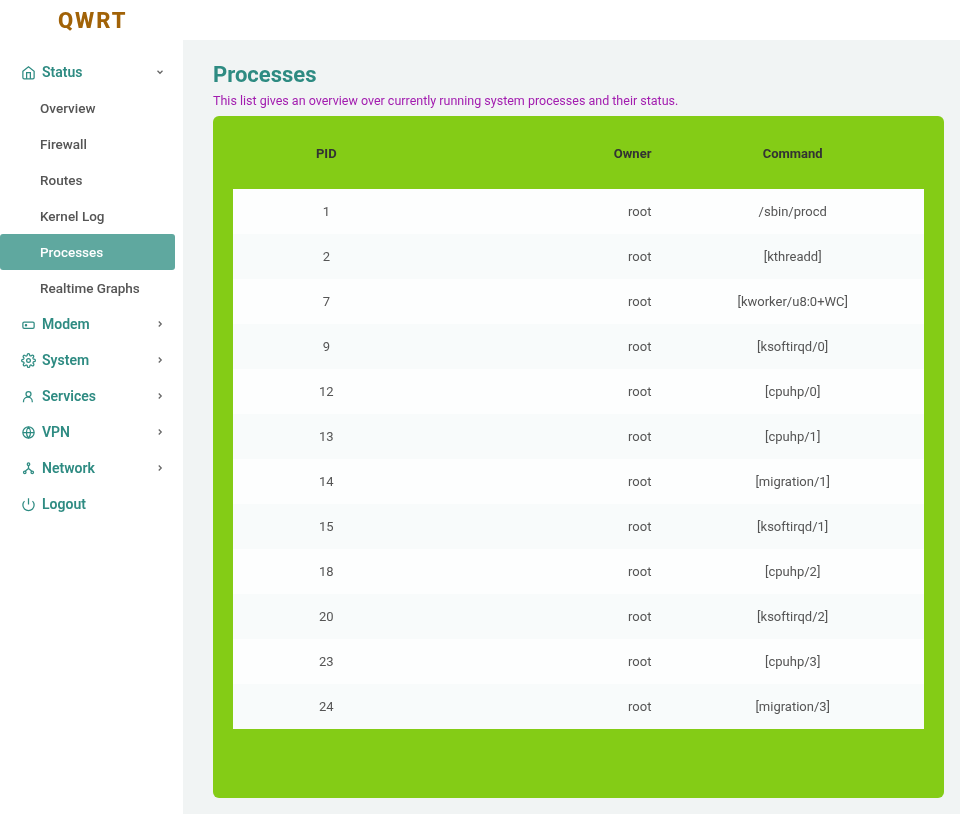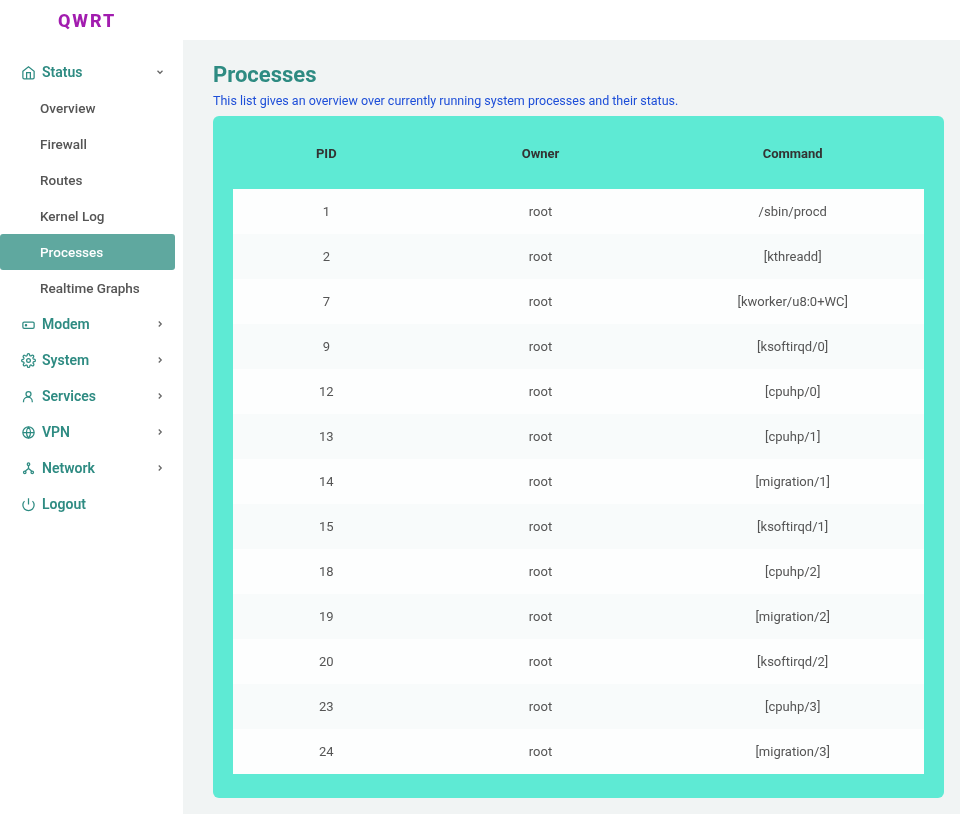--- a/index.html
+++ b/index.html
@@ -13,24 +13,24 @@
     overflow: hidden;
   }
   .header {
     height: 40px;
     background: #ffffff;
     display: flex;
     align-items: center;
     padding-left: 58px;
   }
   .brand {
-    font-size: 18px;
+    font-size: 22px;
     font-weight: 800;
     letter-spacing: 2px;
-    color: #a21caf;
+    color: #a16207;
   }
   .layout {
     display: flex;
     height: calc(100% - 40px);
   }
   .sidebar {
     width: 183px;
     background: #ffffff;
     padding-top: 14px;
     flex-shrink: 0;
@@ -82,26 +82,26 @@
     padding: 22px 16px 0 30px;
     overflow: hidden;
   }
   .page-title {
     color: #2e8b82;
     font-size: 22px;
     font-weight: 700;
     margin-bottom: 6px;
   }
   .page-desc {
-    color: #1d4ed8;
+    color: #a21caf;
     font-size: 12.5px;
     margin-bottom: 4px;
   }
   .panel {
-    background: #5eead4;
+    background: #84cc16;
     border-radius: 6px;
     padding: 24px 20px 0 20px;
     height: calc(100% - 70px);
     overflow: hidden;
     margin-top: 8px;
   }
   table {
     width: 100%;
     border-collapse: collapse;
   }
@@ -118,21 +118,21 @@
     padding: 15px 10px;
     text-align: center;
   }
   tbody tr:nth-child(odd) td {
     background: #fdfefe;
   }
   tbody tr:nth-child(even) td {
     background: #f8fbfb;
   }
   th:nth-child(1), td:nth-child(1) { width: 27%; }
-  th:nth-child(2), td:nth-child(2) { width: 35%; }
+  th:nth-child(2), td:nth-child(2) { width: 35%; text-align: right; }
   th:nth-child(3), td:nth-child(3) { width: 38%; }
   svg { display: block; }
 </style>
 </head>
 <body>
 
 <div class="header">
   <span class="brand">QWRT</span>
 </div>
 
@@ -305,25 +305,20 @@
               <td>15</td>
               <td>root</td>
               <td>[ksoftirqd/1]</td>
             </tr>
             <tr>
               <td>18</td>
               <td>root</td>
               <td>[cpuhp/2]</td>
             </tr>
             <tr>
-              <td>19</td>
-              <td>root</td>
-              <td>[migration/2]</td>
-            </tr>
-            <tr>
               <td>20</td>
               <td>root</td>
               <td>[ksoftirqd/2]</td>
             </tr>
             <tr>
               <td>23</td>
               <td>root</td>
               <td>[cpuhp/3]</td>
             </tr>
             <tr>

